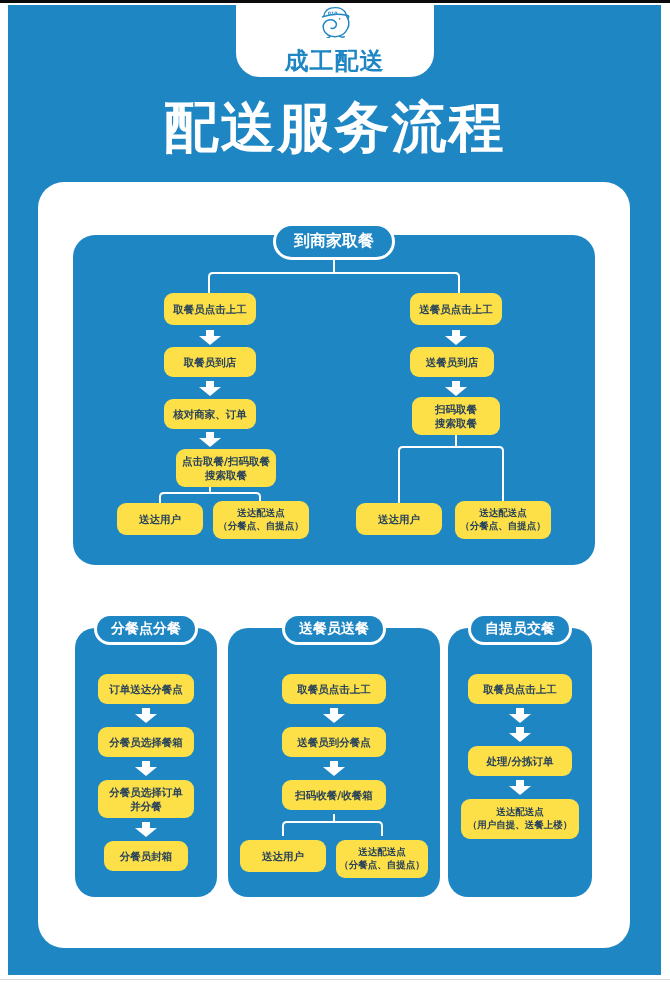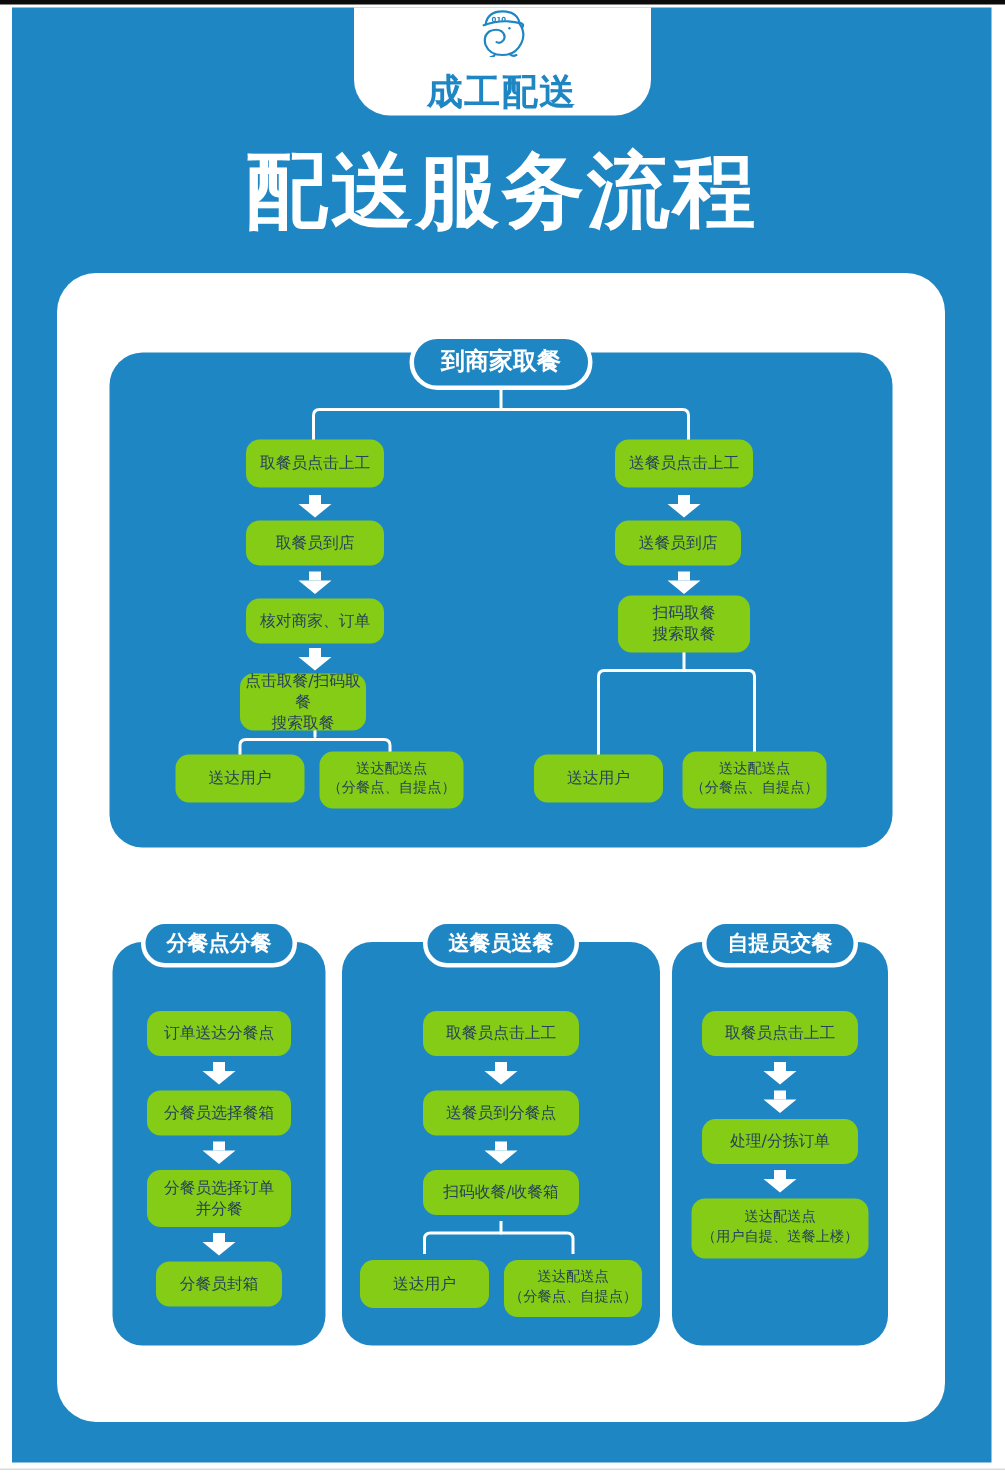--- a/index.html
+++ b/index.html
@@ -34,21 +34,21 @@
   .sub-panel-3{left:410px;width:144px;}
 
   
   .badge{position:absolute;left:50%;transform:translateX(-50%);
          background:#1f86c4;color:#ffffff;font-weight:bold;white-space:nowrap;
          border:3px solid #ffffff;border-radius:22px;z-index:3;}
   .badge-lg{top:-12px;font-size:16px;padding:5px 18px;}
   .badge-sm{top:-15px;font-size:14px;padding:4px 14px;}
 
   
-  .mbox,.fbox{background:#84cc16;border-radius:9px;color:#28425a;font-weight:normal;
+  .mbox,.fbox{background:#fde047;border-radius:9px;color:#28425a;font-weight:bold;
         display:flex;align-items:center;justify-content:center;text-align:center;
         white-space:pre-line;line-height:1.35;box-sizing:border-box;padding:9px 2px;}
   .mbox{position:absolute;font-size:10.5px;}
   .fbox{font-size:10.5px;}
   .fs-small{font-size:9.5px;}
 
   
   .barrow,.farrow{width:22px;height:15px;position:relative;flex:0 0 auto;}
   .barrow{position:absolute;}
   .barrow::before,.farrow::before{content:"";position:absolute;left:7px;top:0;width:8px;height:6px;background:#ffffff;}
@@ -93,21 +93,21 @@
         <path d="M383 200 V212"></path>
         <path d="M326 268 V216 Q326 212 330 212 H426 Q430 212 430 216 V268"></path>
       </svg>
 
       <div class="mbox" style="left:91px;top:58px;width:92px;height:32px">取餐员点击上工</div>
       <div class="barrow" style="left:126px;top:95px"></div>
       <div class="mbox" style="left:91px;top:112px;width:92px;height:30px">取餐员到店</div>
       <div class="barrow" style="left:126px;top:146px"></div>
       <div class="mbox" style="left:91px;top:164px;width:92px;height:30px">核对商家、订单</div>
       <div class="barrow" style="left:126px;top:197px"></div>
-      <div class="mbox" style="left:87px;top:214px;width:84px;height:38px">点击取餐/扫码取餐
+      <div class="mbox" style="left:103px;top:214px;width:100px;height:38px">点击取餐/扫码取餐
 搜索取餐</div>
       <div class="mbox" style="left:44px;top:268px;width:86px;height:32px">送达用户</div>
       <div class="mbox fs-small" style="left:140px;top:266px;width:96px;height:38px">送达配送点
 （分餐点、自提点）</div>
 
       <div class="mbox" style="left:337px;top:58px;width:92px;height:32px">送餐员点击上工</div>
       <div class="barrow" style="left:372px;top:95px"></div>
       <div class="mbox" style="left:337px;top:112px;width:84px;height:30px">送餐员到店</div>
       <div class="barrow" style="left:372px;top:146px"></div>
       <div class="mbox" style="left:339px;top:162px;width:88px;height:38px">扫码取餐

